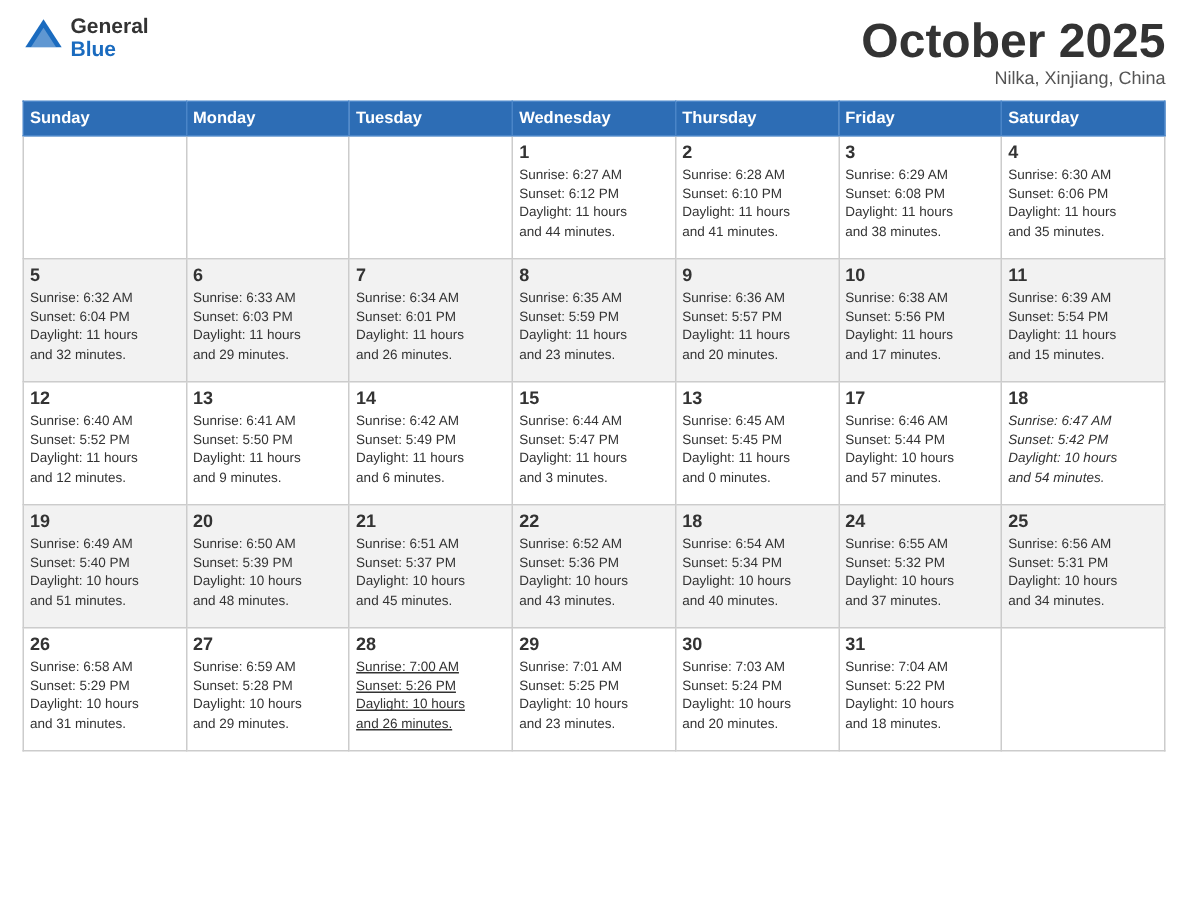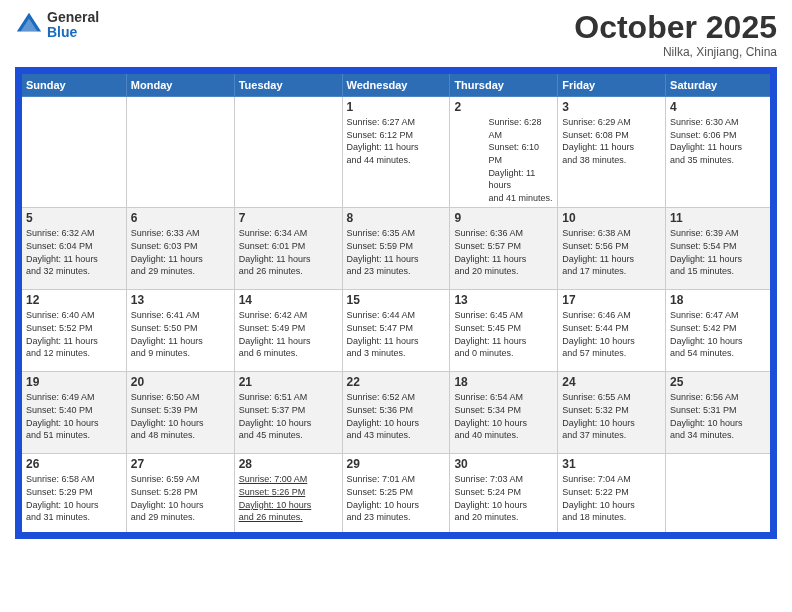--- a/index.html
+++ b/index.html
@@ -47,21 +47,21 @@
       font-weight: bold;
       color: #333;
       line-height: 1.1;
     }
     .location {
       font-size: 12px;
       color: #555;
     }
     .calendar {
       flex: 1;
-      border: 7px solid #1d4ed8;
+      border: 1px solid #1d4ed8;
       border-collapse: collapse;
       width: 100%;
       table-layout: fixed;
     }
     .calendar th {
       background-color: #2d6db5;
       color: #fff;
       font-size: 11px;
       font-weight: bold;
       padding: 5px 4px;
@@ -133,21 +133,21 @@
           <td class="empty"></td>
           <td>
             <span class="day-number">1</span>
             <div class="day-info" style="white-space: pre-line;">Sunrise: 6:27 AM
 Sunset: 6:12 PM
 Daylight: 11 hours
 and 44 minutes.</div>
           </td>
           <td>
             <span class="day-number">2</span>
-            <div class="day-info" style="white-space: pre-line; margin-left: 34px;">Sunrise: 6:28 AM
+            <div class="day-info" style="white-space: pre-line;">Sunrise: 6:28 AM
 Sunset: 6:10 PM
 Daylight: 11 hours
 and 41 minutes.</div>
           </td>
           <td>
             <span class="day-number">3</span>
             <div class="day-info" style="white-space: pre-line;">Sunrise: 6:29 AM
 Sunset: 6:08 PM
 Daylight: 11 hours
 and 38 minutes.</div>
@@ -249,21 +249,21 @@
           </td>
           <td>
             <span class="day-number">17</span>
             <div class="day-info" style="white-space: pre-line;">Sunrise: 6:46 AM
 Sunset: 5:44 PM
 Daylight: 10 hours
 and 57 minutes.</div>
           </td>
           <td>
             <span class="day-number">18</span>
-            <div class="day-info" style="white-space: pre-line;">Sunrise: 6:47 AM
+            <div class="day-info" style="white-space: pre-line; font-style: italic;">Sunrise: 6:47 AM
 Sunset: 5:42 PM
 Daylight: 10 hours
 and 54 minutes.</div>
           </td>
         </tr>
         <tr>
           <td>
             <span class="day-number">19</span>
             <div class="day-info" style="white-space: pre-line;">Sunrise: 6:49 AM
 Sunset: 5:40 PM

